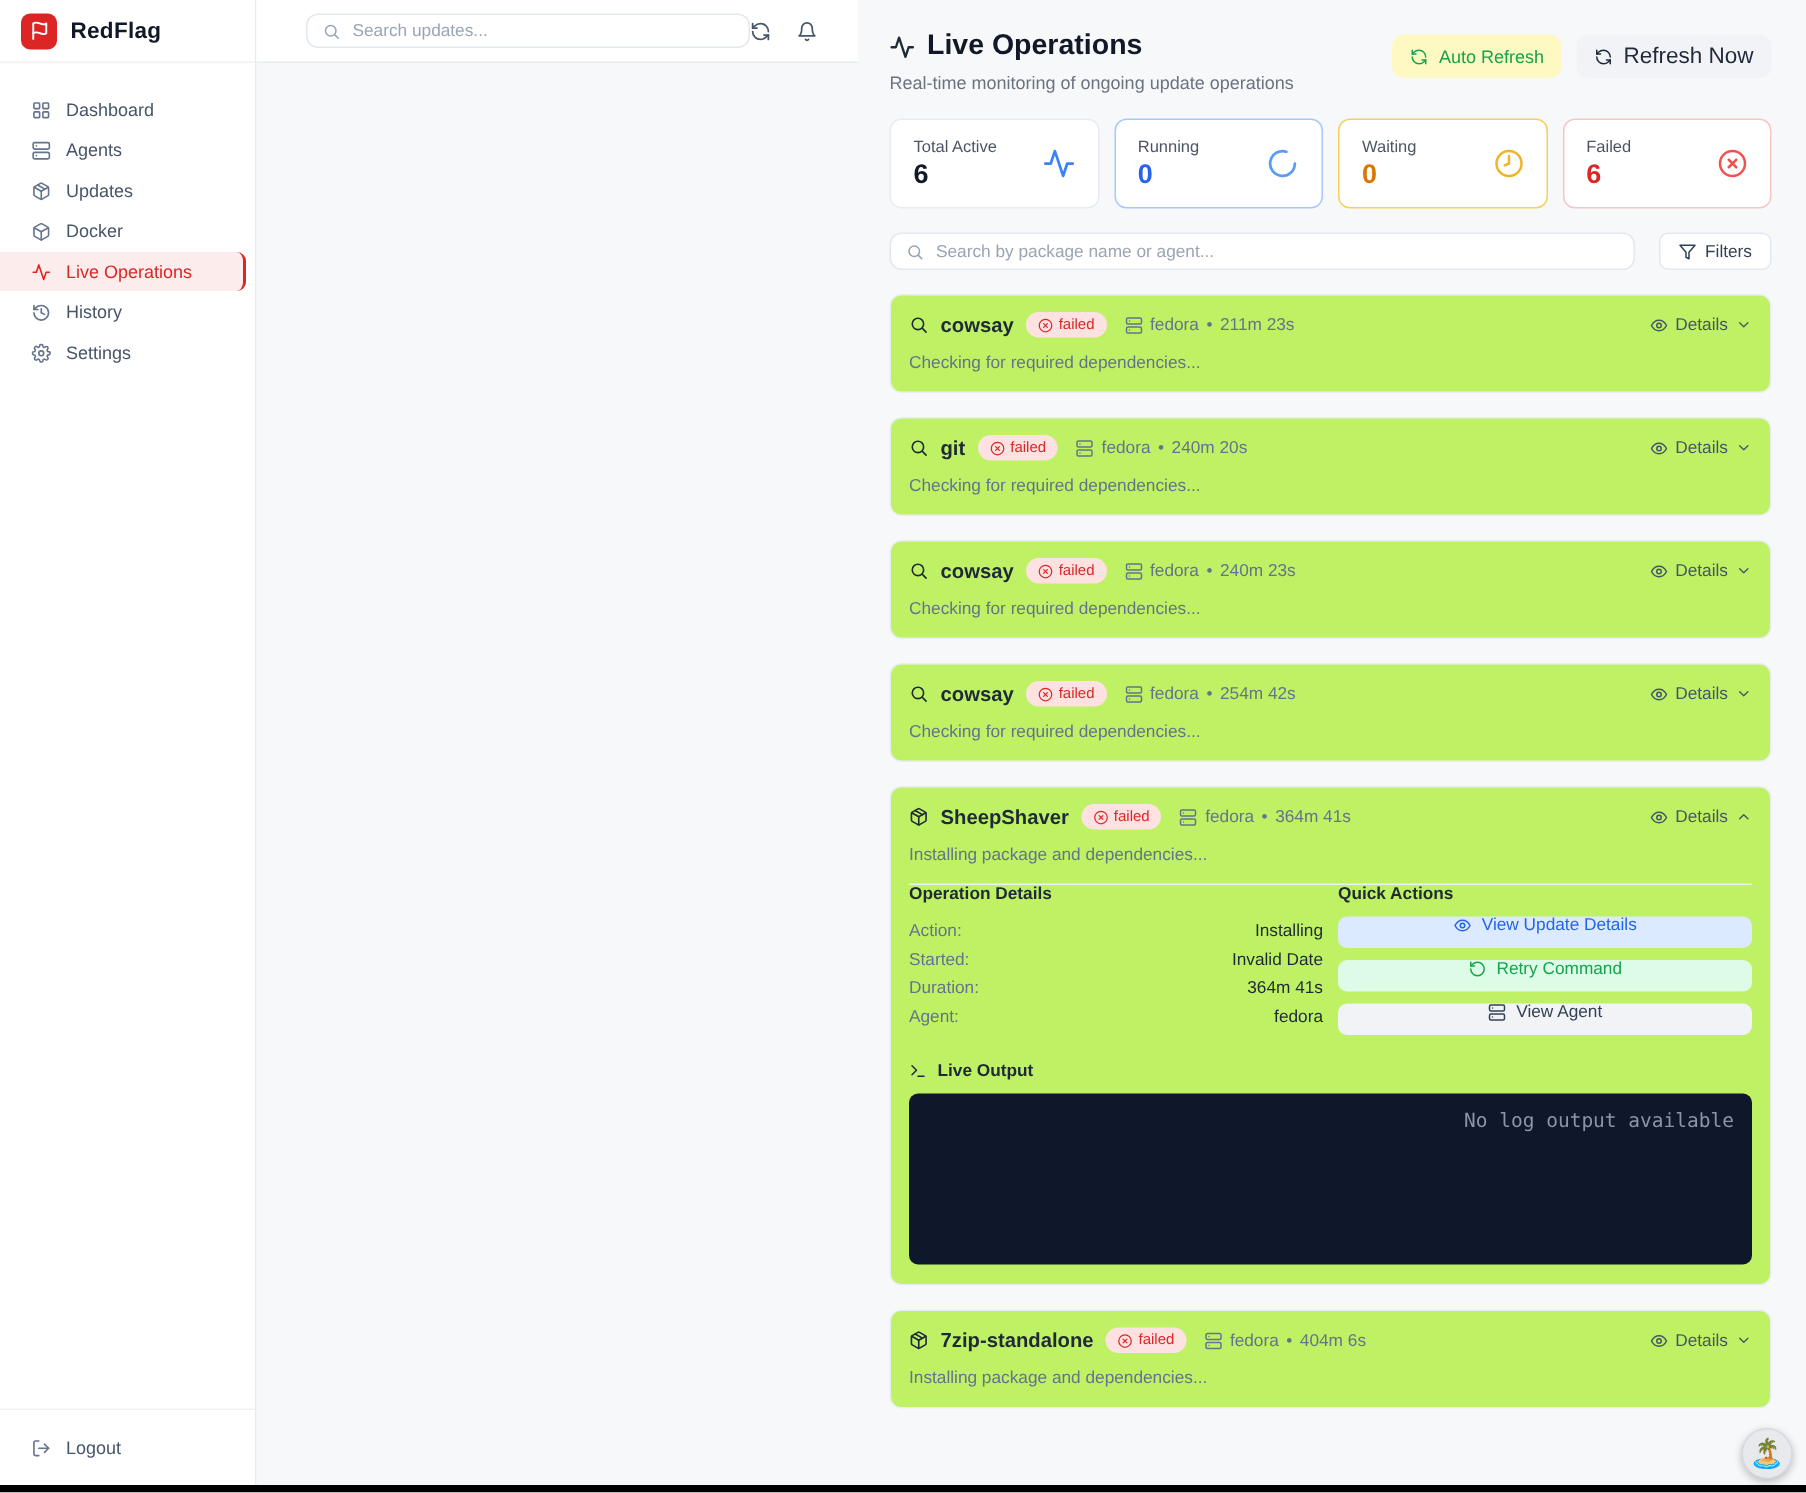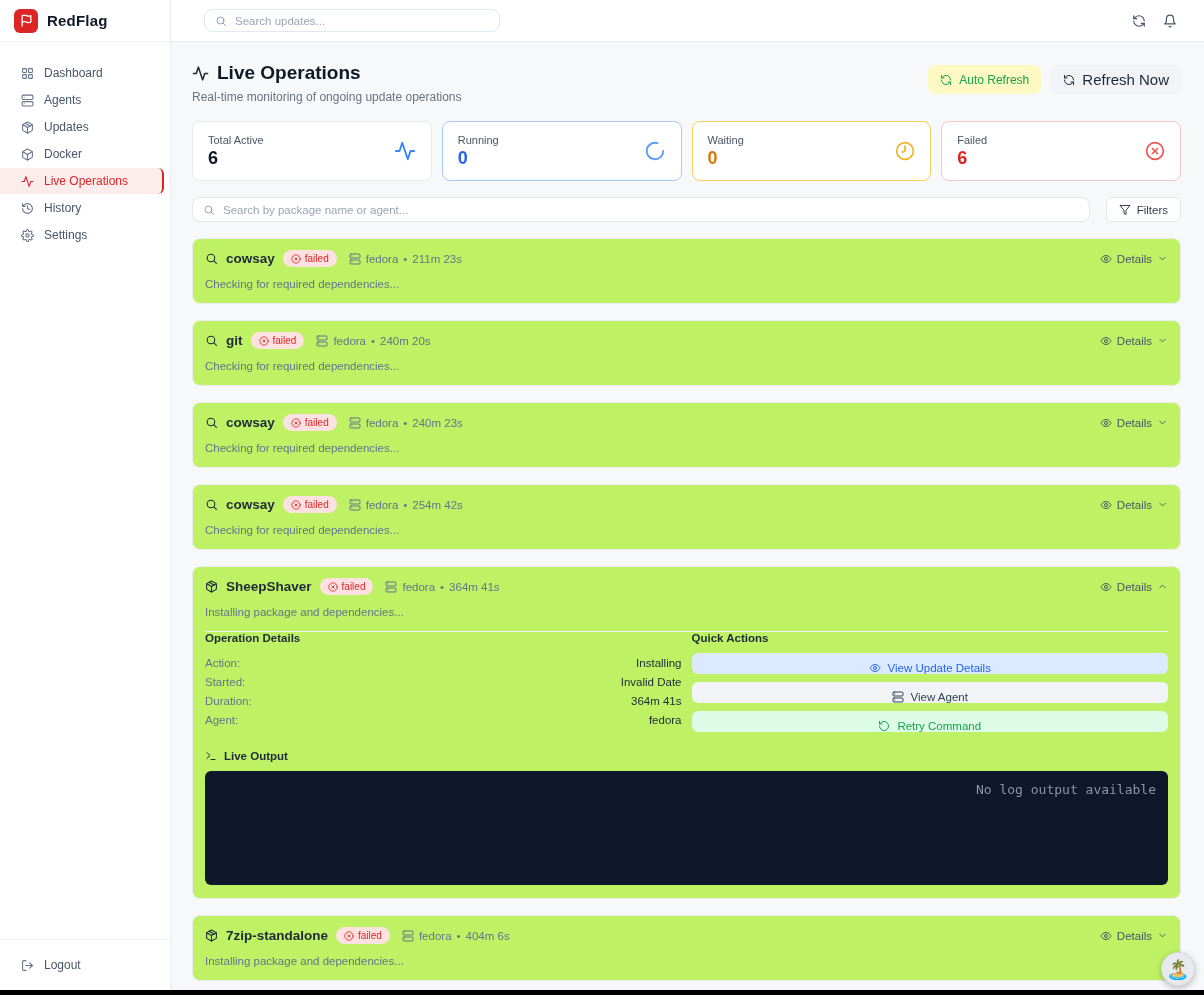--- a/index.html
+++ b/index.html
@@ -11,21 +11,21 @@
     position:relative;
   }
   svg { display:block; }
 
   
   .app { display:flex; height:990px; }
   .sidebar {
     width:171px; background:#ffffff; border-right:1px solid #e8ebf0;
     display:flex; flex-direction:column; flex-shrink:0;justify-content:flex-end;
   }
-  .main-col { flex:1; display:flex; flex-direction:column; min-width:0; }
+  .main-col { flex:1; display:flex; min-width:0; }
 
   
   .logo-row { display:flex; align-items:center; gap:9px; padding:9px 14px; height:42px; border-bottom:1px solid #eef1f5; }
   .logo-mark { width:24px; height:24px; border-radius:6px; background:#dc2626; display:flex; align-items:center; justify-content:center; }
   .brand-name { font-size:15px; font-weight:bold; color:#111827; letter-spacing:.2px; }
   .nav { padding:17px 0 0 0; flex:1; }
   .nav-item {
     display:flex; align-items:center; gap:10px; height:26px; padding:0 0 0 21px;
     margin:1px 6px 1px 0; font-size:12px; color:#475569; cursor:pointer; border-radius:0 6px 6px 0;
     border-right:2px solid transparent;
@@ -107,21 +107,21 @@
 
   
   .op-expand { border-top:1px solid #edf0f4; margin-top:13px; }
   .expand-grid { display:grid; grid-template-columns:1fr 1fr; gap:10px; }
   .panel-heading { font-size:11.5px; font-weight:bold; color:#1f2937; margin-bottom:9px; }
   .detail-row { display:flex; justify-content:space-between; font-size:11.5px; height:19px; align-items:center; }
   .detail-label { color:#64748b; }
   .detail-value { color:#1f2937; }
   .qa-btn {
     width:100%; height:21px; border:none; border-radius:6px; font-size:11.5px; cursor:pointer;
-    display:flex; align-items:flex-end; justify-content:center; gap:7px; margin-bottom:8px;
+    display:flex; align-items:flex-start; justify-content:center; gap:7px; margin-bottom:8px;
     font-family:"Liberation Sans", sans-serif;
   }
   .qa-blue { background:#dbeafe; color:#2563eb; }
   .qa-gray { background:#f1f3f6; color:#334155; }
   .qa-green { background:#dcfce7; color:#16a34a; }
   .live-output-head { display:flex; align-items:center; gap:7px; margin-top:10px; font-size:11.5px; font-weight:bold; color:#1f2937; }
   .terminal {
     margin-top:9px; background:#0f172a; border-radius:6px; height:114px; padding:11px 12px;
     font-family:"DejaVu Sans Mono", monospace; font-size:13px; color:#8b95a7;text-align:right;
   }
@@ -679,35 +679,35 @@
             <div>
               <div class="panel-heading">Quick Actions</div>
               <button class="qa-btn qa-blue">
                 <span>
                     <svg width="12" height="12" viewBox="0 0 24 24" fill="none" stroke="currentColor" stroke-width="2">
                       <use href="#i-eye"></use>
                     </svg>
                   </span>
                 <span>View Update Details</span>
               </button>
+              <button class="qa-btn qa-green">
+                <span>
+                    <svg width="12" height="12" viewBox="0 0 24 24" fill="none" stroke="currentColor" stroke-width="2" stroke-linecap="round" stroke-linejoin="round">
+                      <use href="#i-retry"></use>
+                    </svg>
+                  </span>
+                <span>Retry Command</span>
+              </button>
               <button class="qa-btn qa-gray">
                 <span>
                     <svg width="12" height="12" viewBox="0 0 24 24" fill="none" stroke="currentColor" stroke-width="2" stroke-linecap="round">
                       <use href="#i-server"></use>
                     </svg>
                   </span>
                 <span>View Agent</span>
-              </button>
-              <button class="qa-btn qa-green">
-                <span>
-                    <svg width="12" height="12" viewBox="0 0 24 24" fill="none" stroke="currentColor" stroke-width="2" stroke-linecap="round" stroke-linejoin="round">
-                      <use href="#i-retry"></use>
-                    </svg>
-                  </span>
-                <span>Retry Command</span>
               </button>
             </div>
           </div>
 
           <div class="live-output-head">
             <span>
                 <svg width="12" height="12" viewBox="0 0 24 24" fill="none" stroke="#1f2937" stroke-width="2" stroke-linecap="round" stroke-linejoin="round">
                   <use href="#i-terminal"></use>
                 </svg>
               </span>

